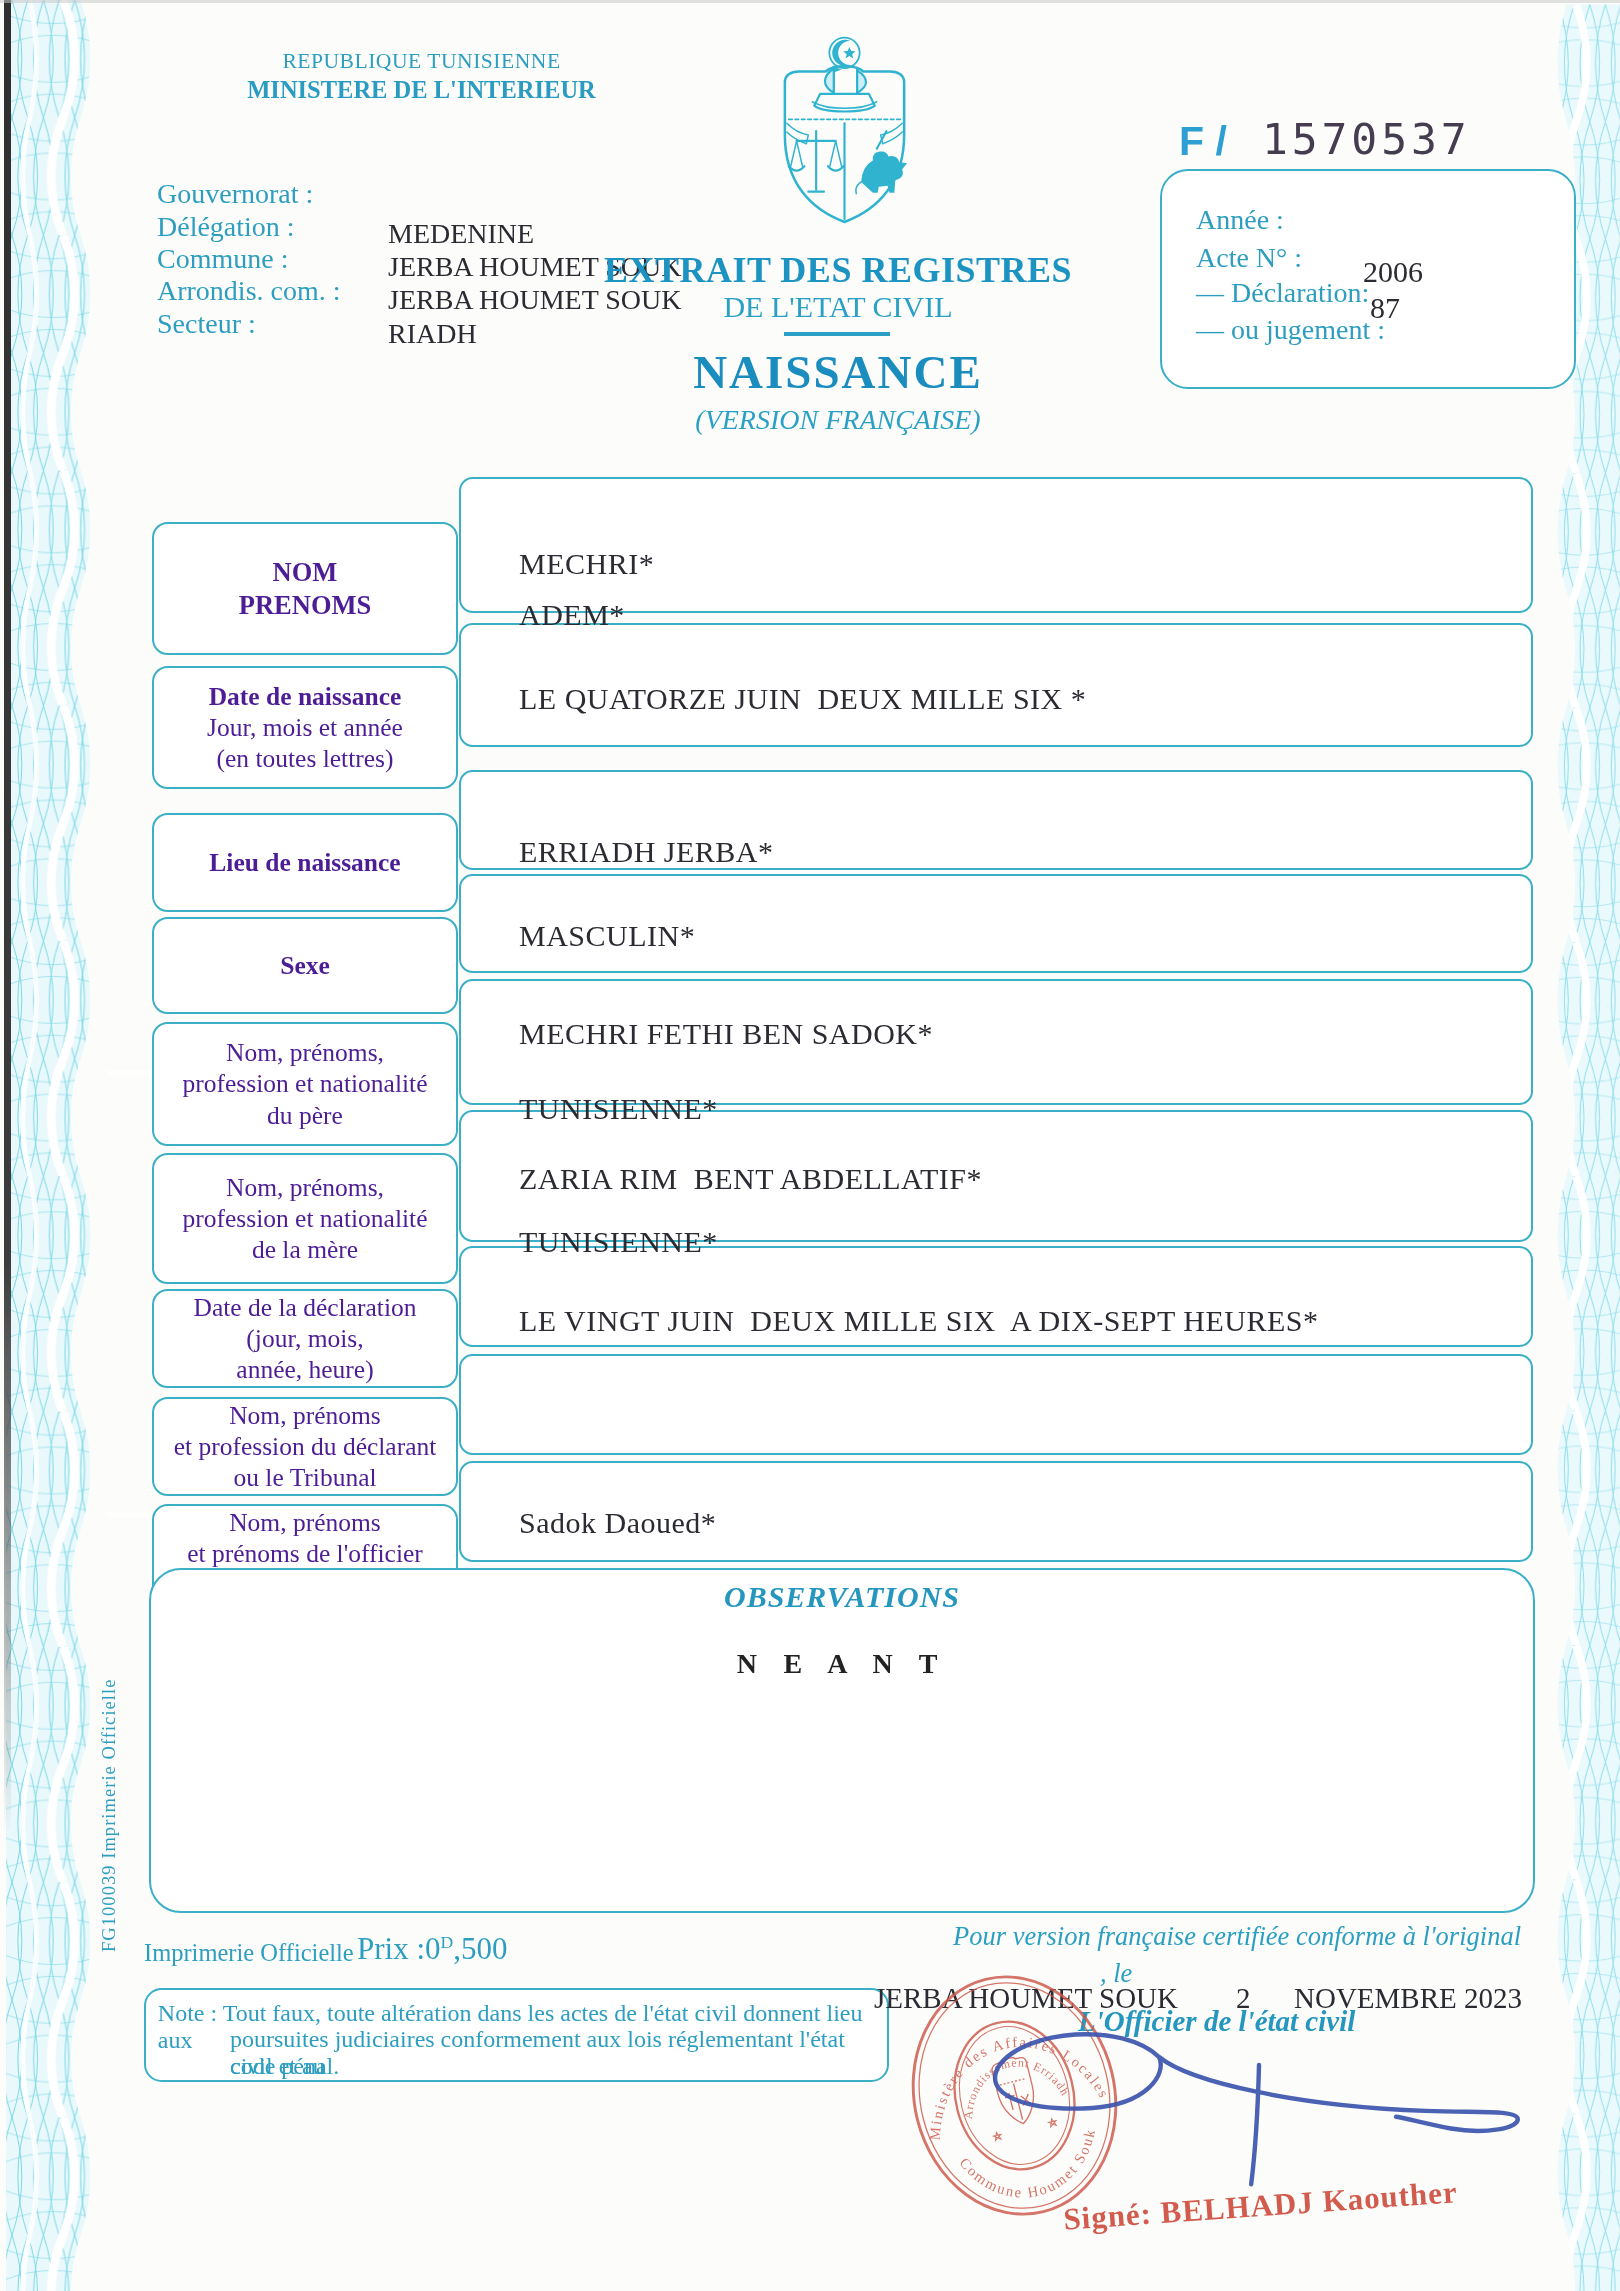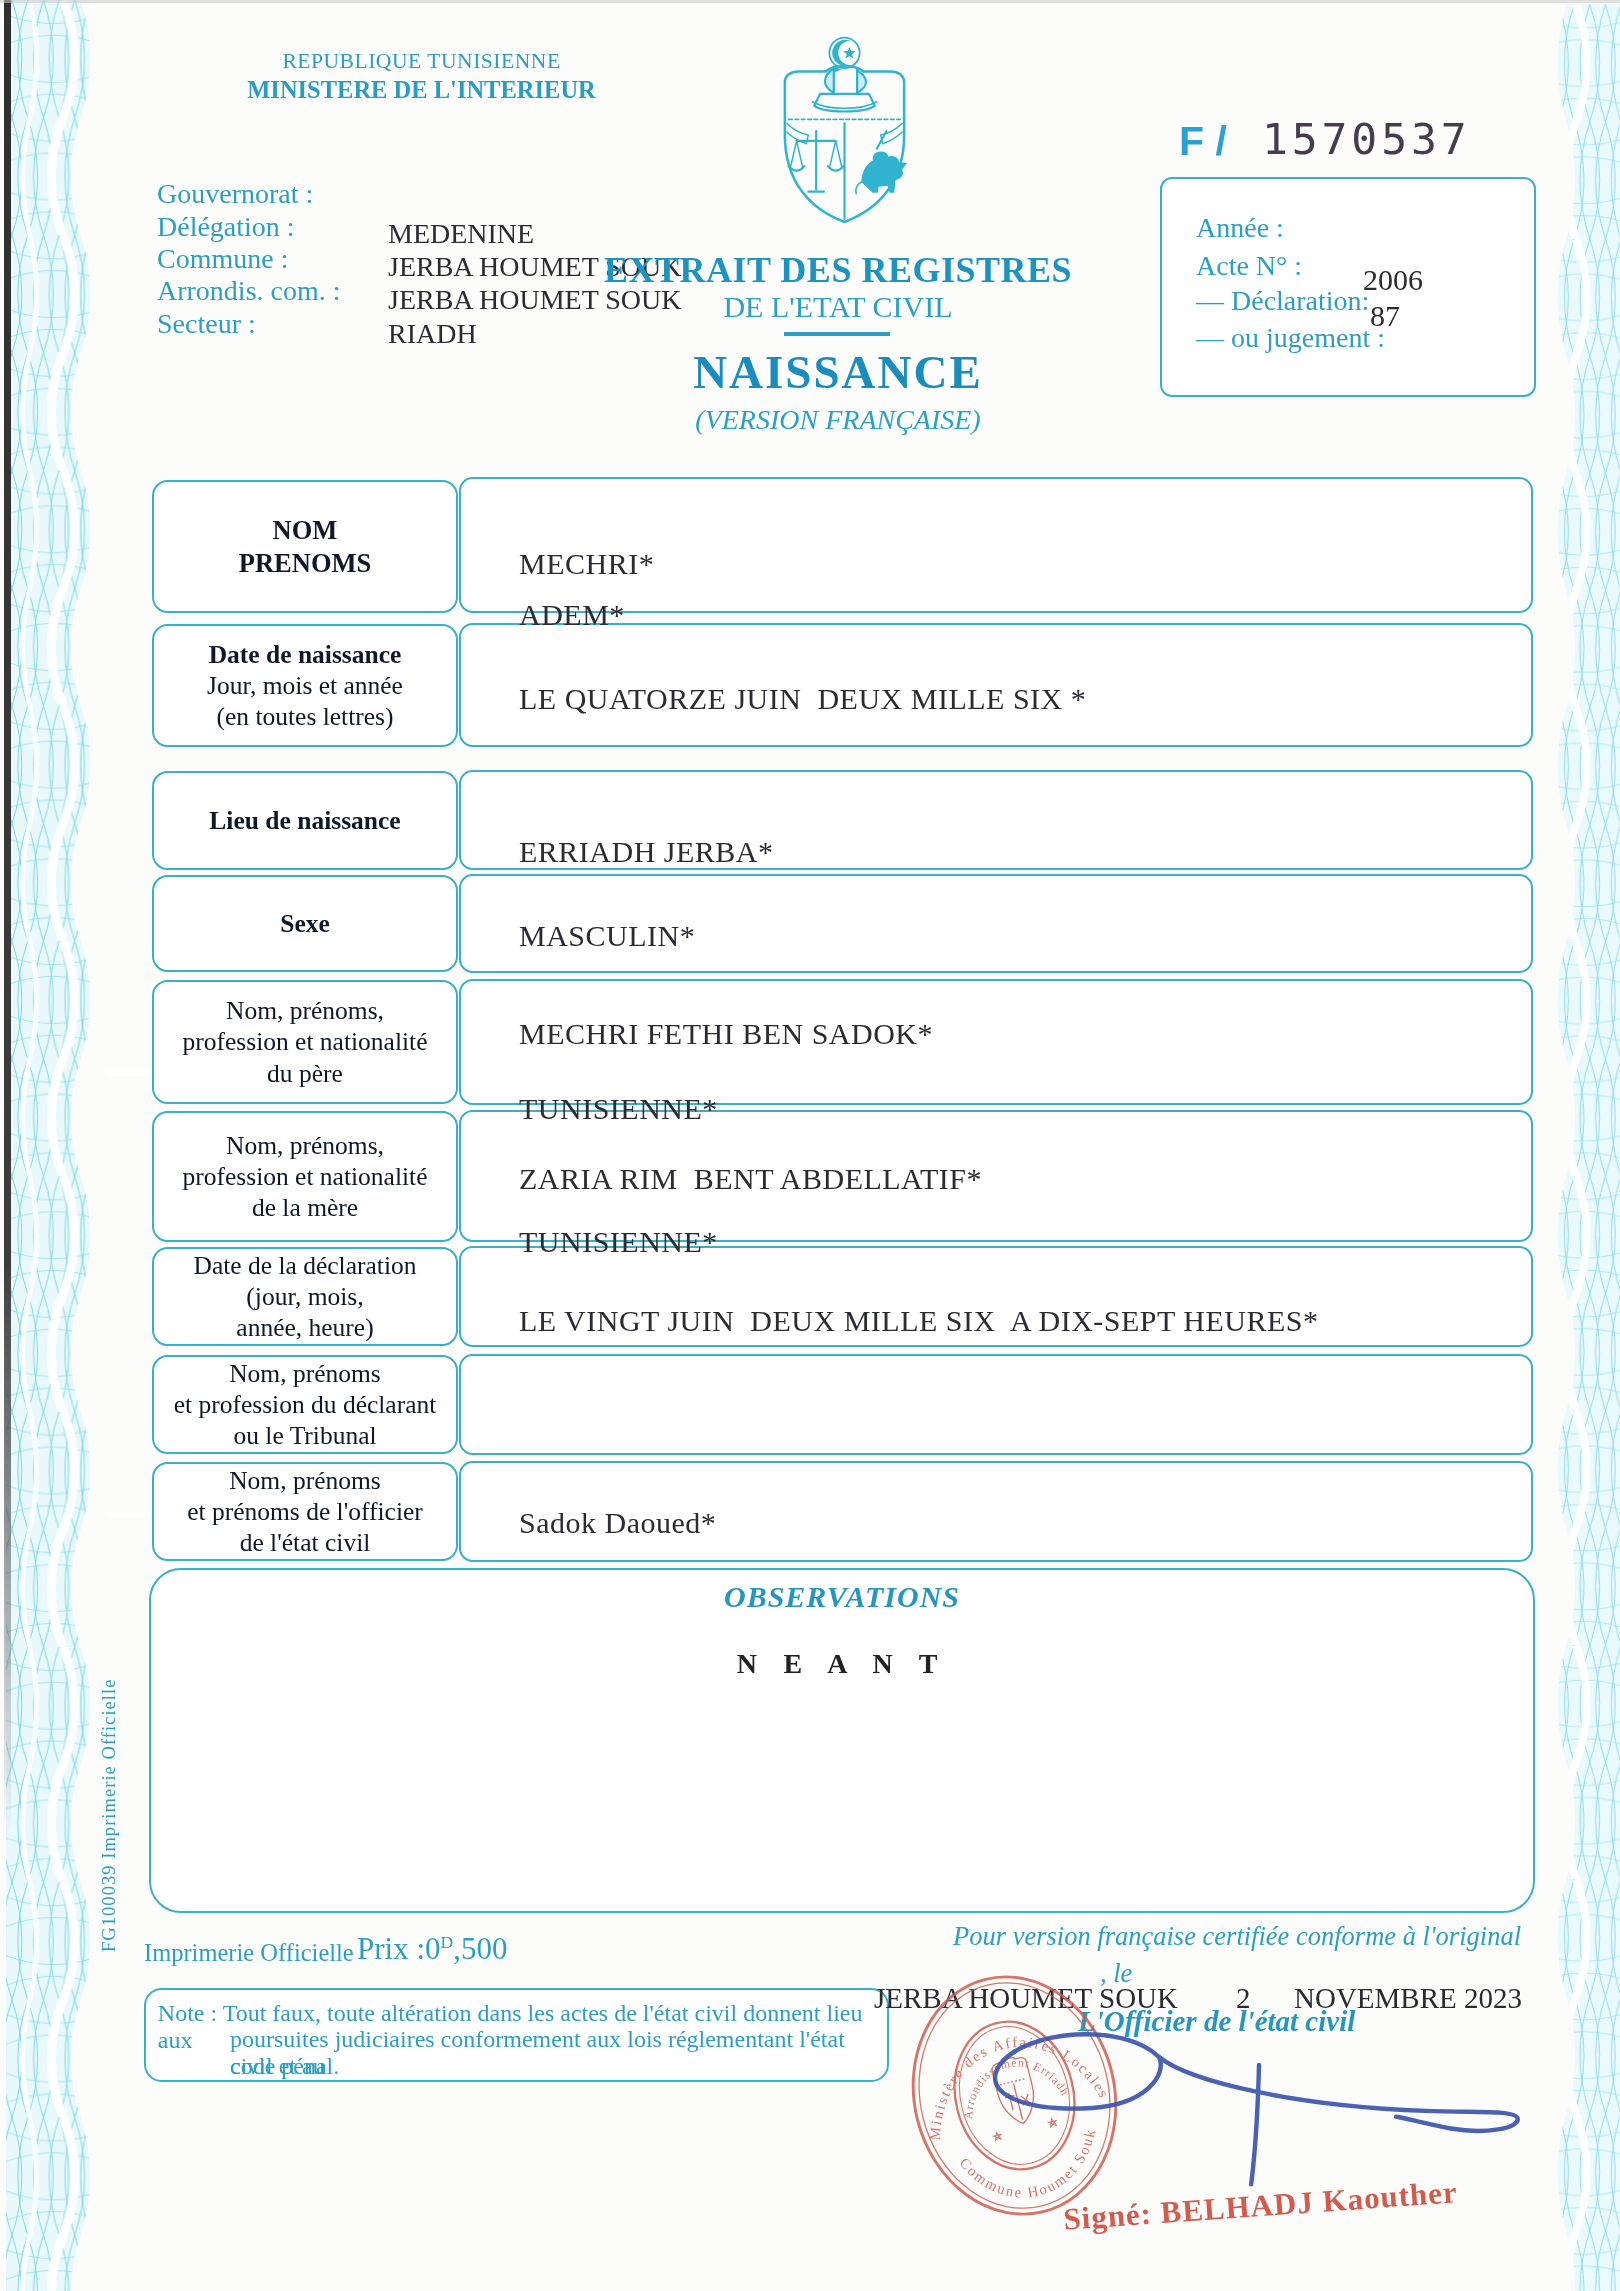--- a/index.html
+++ b/index.html
@@ -3,21 +3,21 @@
 <meta charset="utf-8">
 <style>
   html,body{margin:0;padding:0;background:#9a9a9a;}
   #page{position:relative;width:1620px;height:2292px;background:#fcfdfb;overflow:hidden;
         font-family:"Liberation Serif",serif;color:#2b2b33;}
   .abs{position:absolute;}
   .teal{color:#2d9ec0;}
   .val{font-size:30px;color:#2b2b33;white-space:pre;letter-spacing:0.5px;}
   .lblbox{position:absolute;left:152px;width:302px;border:2.9px solid #3aafc6;border-radius:15.7px;
           background:#fff;display:flex;flex-direction:column;align-items:center;justify-content:center;
-          text-align:center;color:#0f172a;font-size:25.5px;line-height:1.22;}
+          text-align:center;color:#4c1d95;font-size:25.5px;line-height:1.22;margin-top:42px;}
   .valbox{position:absolute;left:459px;width:1070px;border:2.9px solid #3aafc6;border-radius:13.7px;background:#fff;}
   .b{font-weight:bold;}
   .hairline{background:#c8c8c8;opacity:.55;}
   .crease{background:rgba(255,255,255,.5);}
   sup.d{font-size:17.6px;}
 </style>
 </head>
 <body>
 
 <div id="page">
@@ -141,21 +141,21 @@
   <div class="abs" style="left:388px;top:251px;font-size:28px;">JERBA HOUMET SOUK</div>
   <div class="abs" style="left:388px;top:284px;font-size:28px;">JERBA HOUMET SOUK</div>
   <div class="abs" style="left:388px;top:318px;font-size:28px;">RIADH</div>
 
   <div class="abs" style="left:490px;top:290px;width:696px;text-align:center;font-size:30px;color:#2aa0c6;">DE L'ETAT CIVIL</div>
   <div class="abs b" style="left:490px;top:249px;width:696px;text-align:center;font-size:36px;color:#1d93c2;letter-spacing:0.5px;">EXTRAIT DES REGISTRES</div>
   <div class="abs" style="left:784px;top:332px;width:106px;height:3.9px;background:#2aa0c6;"></div>
   <div class="abs b" style="left:490px;top:345px;width:696px;text-align:center;font-size:47px;color:#1a8cbe;letter-spacing:2px;">NAISSANCE</div>
   <div class="abs" style="left:490px;top:404px;width:696px;text-align:center;font-size:28px;font-style:italic;color:#2aa0c6;">(VERSION FRANÇAISE)</div>
 
-  <div class="abs" style="left:1160px;top:177px;width:372px;height:216px;border:2.9px solid #3aafc6;border-radius:12px;background:#fff;">
+  <div class="abs" style="left:1160px;top:169px;width:372px;height:216px;border:2.9px solid #3aafc6;border-radius:28px;background:#fff;padding-left:40px;">
     <div class="abs teal" style="left:34px;top:33px;font-size:28px;">Année :</div>
     <div class="abs teal" style="left:34px;top:71px;font-size:28px;">Acte N° :</div>
     <div class="abs teal" style="left:34px;top:106px;font-size:28px;">— Déclaration:</div>
     <div class="abs teal" style="left:34px;top:143px;font-size:28px;">— ou jugement :</div>
     <div class="abs" style="left:201px;top:84px;font-size:30px;">2006</div>
     <div class="abs" style="left:208px;top:120px;font-size:30px;">87</div>
   </div>
 
   <div class="lblbox" style="top:480px;height:129px;font-size:26.5px;">
     <span class="b">NOM</span>

